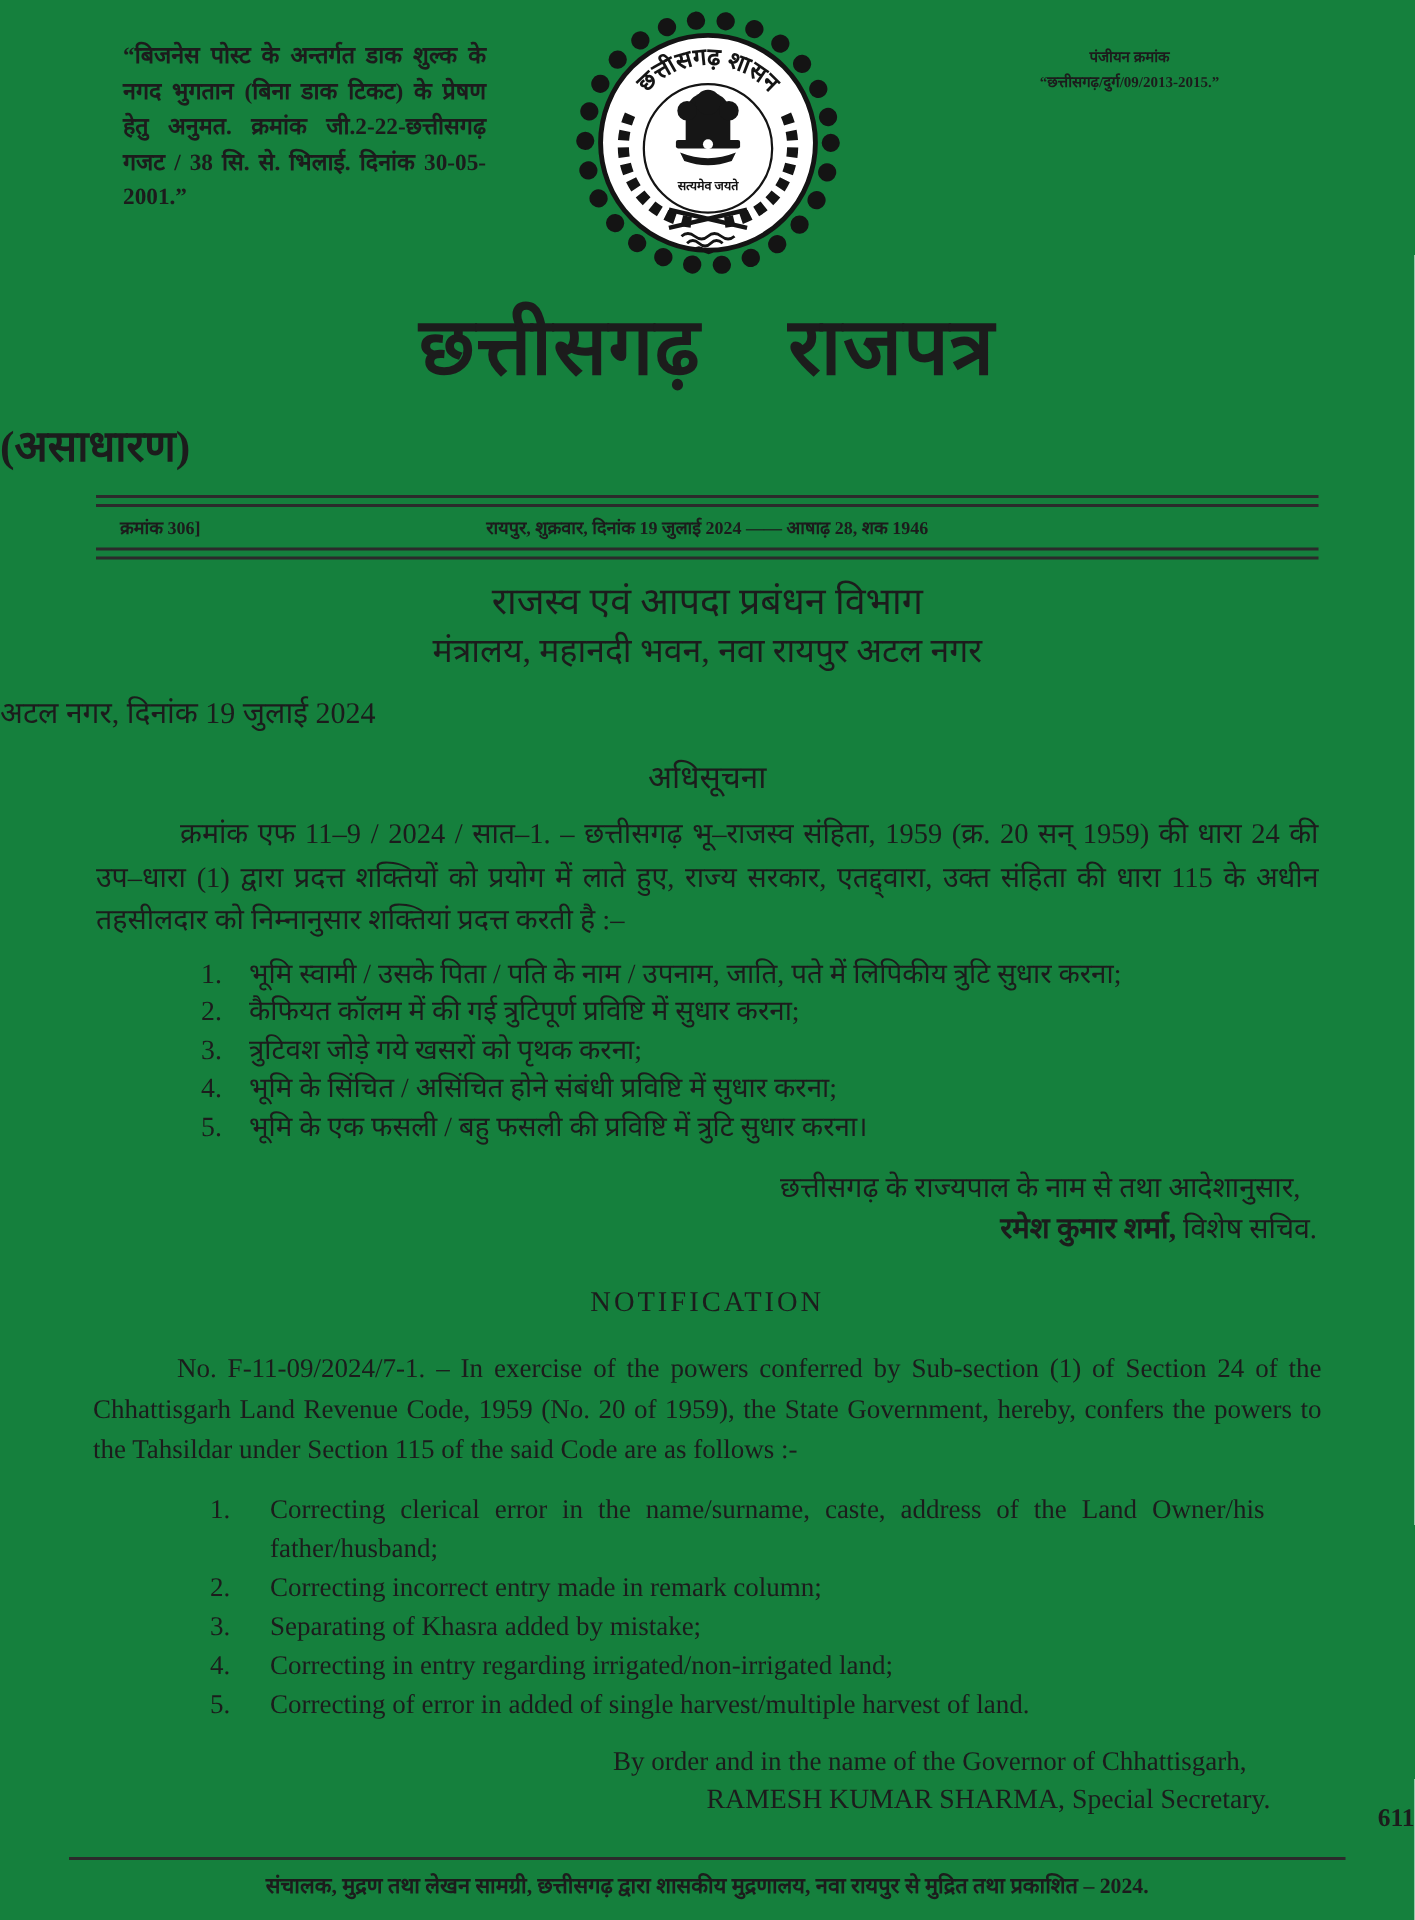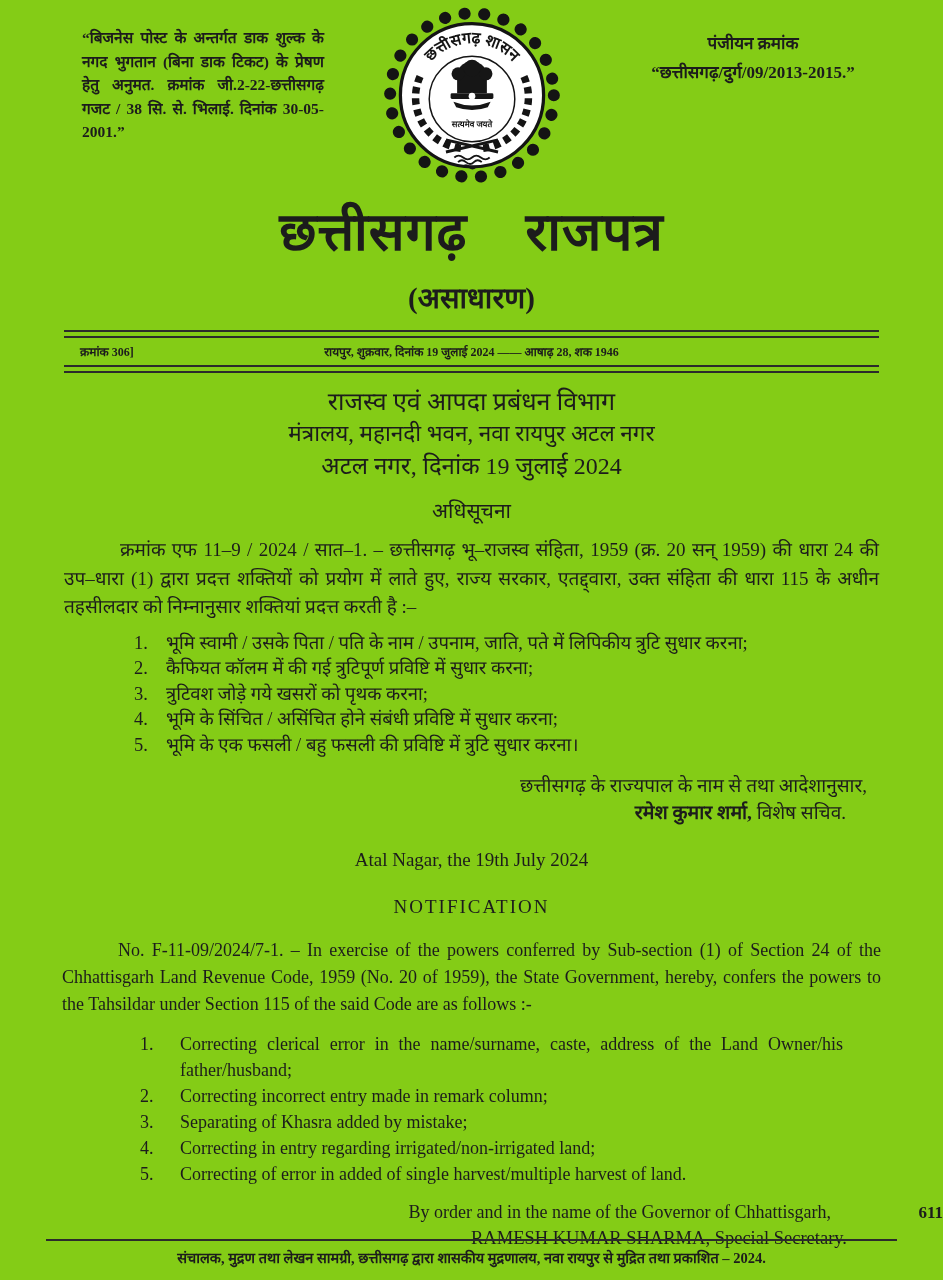--- a/index.html
+++ b/index.html
@@ -1,52 +1,52 @@
 <!DOCTYPE html>
 <html><head>
 <meta charset="utf-8">
 <style>
   html,body{margin:0;padding:0;background:#ffffff;}
-  .page{width:943px;height:1280px;position:relative;margin:0 auto;background:#84cc16;
+  .page{width:943px;height:1280px;position:relative;margin:0 auto;background:#15803d;
         color:#1c1c1c;font-family:"Liberation Serif","DejaVu Serif",serif;overflow:hidden;}
 
   
   .header-zone{position:relative;height:196px;}
   .permit{position:absolute;left:82px;top:26px;width:242px;font-size:15.5px;font-weight:bold;
           line-height:1.52;text-align:justify;}
   .registration{position:absolute;right:44px;top:30px;width:292px;text-align:center;
-                font-size:17px;font-weight:bold;line-height:1.7;}
+                font-size:10px;font-weight:bold;line-height:1.7;}
   .emblem{position:absolute;left:50%;top:2px;transform:translateX(-50%);}
 
   
   .gazette-title{text-align:center;font-size:53px;font-weight:bold;margin:6px 0 0;
                  word-spacing:44px;letter-spacing:1px;line-height:1.15;}
-  .gazette-subtitle{text-align:center;font-size:29px;font-weight:bold;margin-top:19px;line-height:1.15;}
+  .gazette-subtitle{text-align:left;font-size:29px;font-weight:bold;margin-top:19px;line-height:1.15;}
   .published-by{text-align:center;font-size:26px;font-weight:bold;margin-top:6px;line-height:1.15;}
 
   
   .rule-double{margin:0 64px;height:4px;border-top:2px solid #2b2b2b;border-bottom:2px solid #2b2b2b;}
   .rule-top{margin-top:15px;}
   .date-row{position:relative;height:27px;display:flex;align-items:center;justify-content:center;
             font-weight:bold;font-size:12px;}
   .issue-no{position:absolute;left:80px;}
 
   
   .dept{text-align:center;font-size:25px;margin-top:14px;line-height:1.2;}
   .addr{text-align:center;font-size:22.5px;margin-top:3px;line-height:1.2;}
-  .place-date-hi{text-align:center;font-size:24px;margin-top:5px;line-height:1.2;}
+  .place-date-hi{font-size:20px;margin-top:17px;line-height:1.2;}
   .heading-hi{text-align:center;font-size:21px;margin-top:18px;line-height:1.2;}
   .para-hi{margin:12px 64px 0;font-size:19px;line-height:1.5;text-align:justify;text-indent:56px;}
   .list-hi{margin:9px 64px 0 134px;font-size:18.5px;}
   .list-row{display:flex;line-height:25.5px;}
   .list-row .num{width:32px;flex:none;}
   .list-row .txt{flex:1;}
   .signoff-hi{margin-top:15px;text-align:right;font-size:19px;line-height:26.5px;}
   .signoff-hi .l1{padding-right:76px;}
-  .signoff-hi .l2{padding-right:97px;}
+  .signoff-hi .l2{padding-right:65px;}
   .signoff-hi .name{font-weight:bold;font-size:19.5px;}
 
   
   .place-date-en{text-align:center;font-size:19px;margin-top:23px;}
   .heading-en{text-align:center;font-size:19px;letter-spacing:2px;margin-top:25px;}
   .para-en{margin:19px 62px 0;font-size:18px;line-height:1.5;text-align:justify;text-indent:56px;}
   .list-en{margin:13px 100px 0 140px;font-size:18px;}
   .list-en .list-row{line-height:26px;}
   .list-en .num{width:40px;}
   .list-en .txt{text-align:justify;}
@@ -151,21 +151,20 @@
       <span class="num">5.</span>
       <span class="txt">भूमि के एक फसली / बहु फसली की प्रविष्टि में त्रुटि सुधार करना।</span>
     </div>
   </div>
 
   <div class="signoff-hi">
     <div class="l1">छत्तीसगढ़ के राज्यपाल के नाम से तथा आदेशानुसार,</div>
     <div class="l2"><span class="name">रमेश कुमार शर्मा,</span><span> विशेष सचिव.</span></div>
   </div>
 
-  <div class="place-date-en">Atal Nagar, the 19th July 2024</div>
   <div class="heading-en">NOTIFICATION</div>
   <div class="para-en">No. F-11-09/2024/7-1. –  In exercise of the powers conferred by Sub-section (1) of Section 24 of the Chhattisgarh Land Revenue Code, 1959 (No. 20 of 1959), the State Government, hereby, confers the powers to the Tahsildar under Section 115 of the said Code are as follows :-</div>
 
   <div class="list-en">
     <div class="list-row">
       <span class="num">1.</span>
       <span class="txt">Correcting clerical error in the name/surname, caste, address of the Land Owner/his father/husband;</span>
     </div>
     <div class="list-row">
       <span class="num">2.</span>

